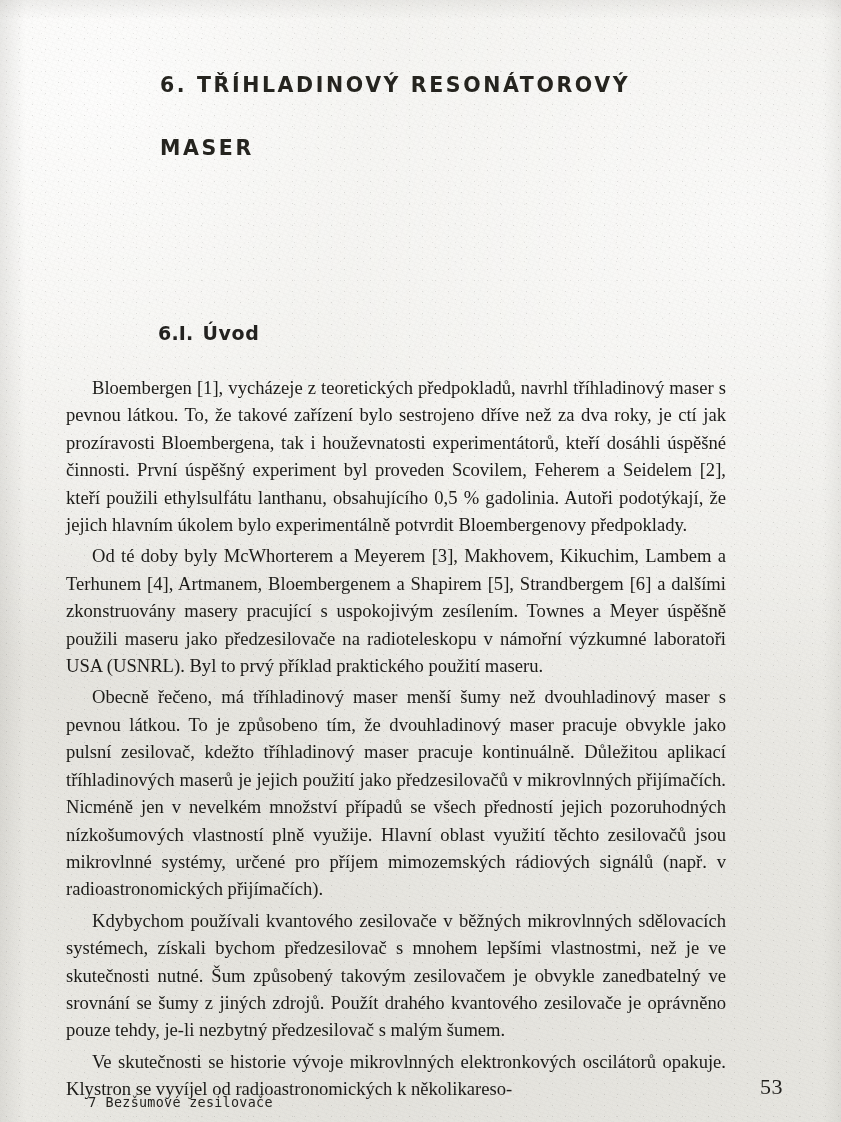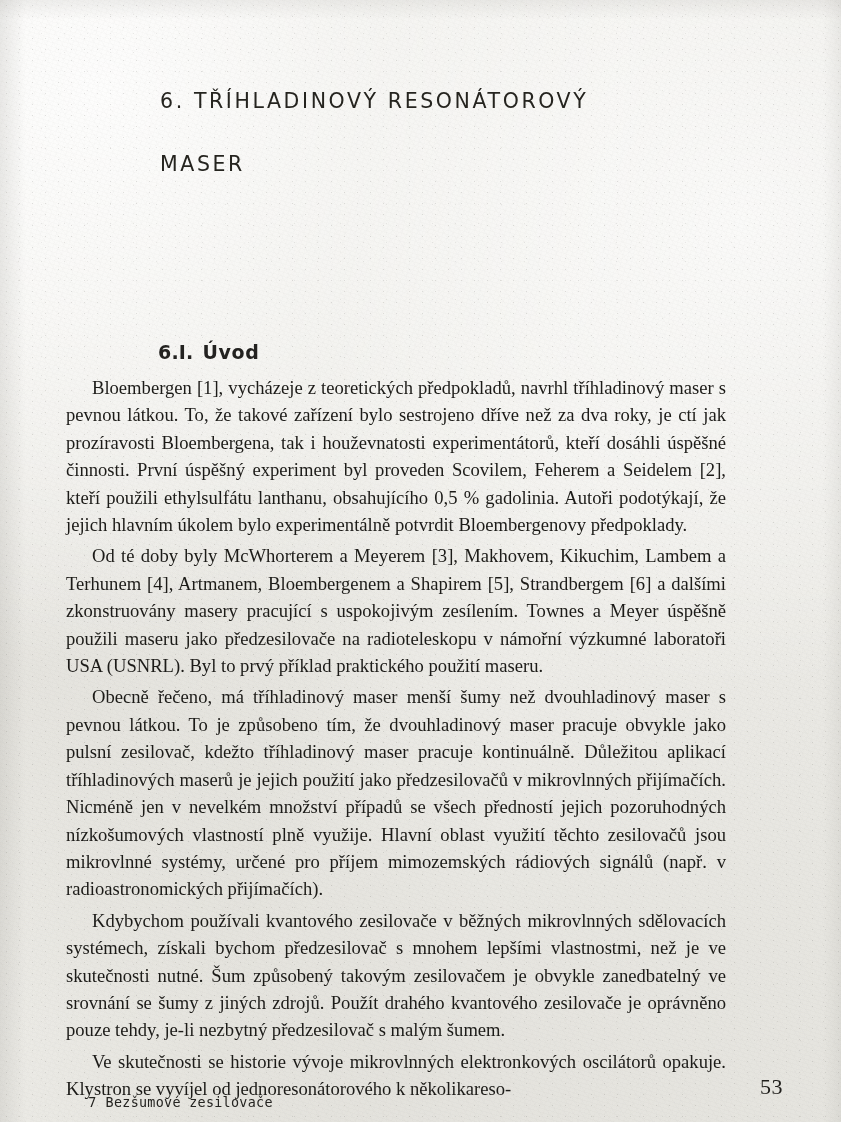--- a/index.html
+++ b/index.html
@@ -65,37 +65,37 @@
   #content {
     position: absolute;
     inset: 0;
     z-index: 3;
   }
 
   
   .chapter-title {
     position: absolute;
     left: 160px;
-    top: 72px;
+    top: 56px;
     width: 620px;
     font-family: "DejaVu Sans", sans-serif;
-    font-weight: 400;
+    font-weight: 700;
     font-size: 20.5px;
     line-height: 31px;
     letter-spacing: 2.6px;
     color: #25241f;
     text-transform: uppercase;
   }
   .chapter-title .ln2 { display: block; margin-top: 32px; }
 
   
   .section-heading {
     position: absolute;
     left: 158px;
-    top: 325px;
+    top: 306px;
     font-family: "DejaVu Sans", sans-serif;
     font-weight: 700;
     font-size: 19px;
     letter-spacing: 0.6px;
     color: #232220;
   }
   .section-heading .sec-num { letter-spacing: 0.2px; }
   .section-heading .sec-name { margin-left: 9px; }
 
   
@@ -158,21 +158,21 @@
 
     <h2 class="section-heading">
       <span class="sec-num">6.I.</span><span class="sec-name">Úvod</span>
     </h2>
 
     <div id="body-text">
       <p>Bloembergen [1], vycházeje z teoretických předpokladů, navrhl tříhladinový maser s pevnou látkou. To, že takové zařízení bylo sestrojeno dříve než za dva roky, je ctí jak prozíravosti Bloembergena, tak i houževnatosti experimentátorů, kteří dosáhli úspěšné činnosti. První úspěšný experiment byl proveden Scovilem, Feherem a Seidelem [2], kteří použili ethylsulfátu lanthanu, obsahujícího 0,5 % gadolinia. Autoři podotýkají, že jejich hlavním úkolem bylo experimentálně potvrdit Bloembergenovy předpoklady.</p>
       <p>Od té doby byly McWhorterem a Meyerem [3], Makhovem, Kikuchim, Lambem a Terhunem [4], Artmanem, Bloembergenem a Shapirem [5], Strandbergem [6] a dalšími zkonstruovány masery pracující s uspokojivým zesílením. Townes a Meyer úspěšně použili maseru jako předzesilovače na radioteleskopu v námořní výzkumné laboratoři USA (USNRL). Byl to prvý příklad praktického použití maseru.</p>
       <p>Obecně řečeno, má tříhladinový maser menší šumy než dvouhladinový maser s pevnou látkou. To je způsobeno tím, že dvouhladinový maser pracuje obvykle jako pulsní zesilovač, kdežto tříhladinový maser pracuje kontinuálně. Důležitou aplikací tříhladinových maserů je jejich použití jako předzesilovačů v mikrovlnných přijímačích. Nicméně jen v nevelkém množství případů se všech předností jejich pozoruhodných nízkošumových vlastností plně využije. Hlavní oblast využití těchto zesilovačů jsou mikrovlnné systémy, určené pro příjem mimozemských rádiových signálů (např. v radioastronomických přijímačích).</p>
       <p>Kdybychom používali kvantového zesilovače v běžných mikrovlnných sdělovacích systémech, získali bychom předzesilovač s mnohem lepšími vlastnostmi, než je ve skutečnosti nutné. Šum způsobený takovým zesilovačem je obvykle zanedbatelný ve srovnání se šumy z jiných zdrojů. Použít drahého kvantového zesilovače je oprávněno pouze tehdy, je-li nezbytný předzesilovač s malým šumem.</p>
-      <p>Ve skutečnosti se historie vývoje mikrovlnných elektronkových oscilátorů opakuje. Klystron se vyvíjel od jednoresonátorového k několikareso-</p>
+      <p>Ve skutečnosti se historie vývoje mikrovlnných elektronkových oscilátorů opakuje. Klystron se vyvíjel od radioastronomických k několikareso-</p>
     </div>
 
     <div class="footer-left">
       <span class="fl-num">7</span><span>Bezšumové zesilovače</span>
     </div>
 
     <div class="page-number">53</div>
 
   </div>
 </div>

